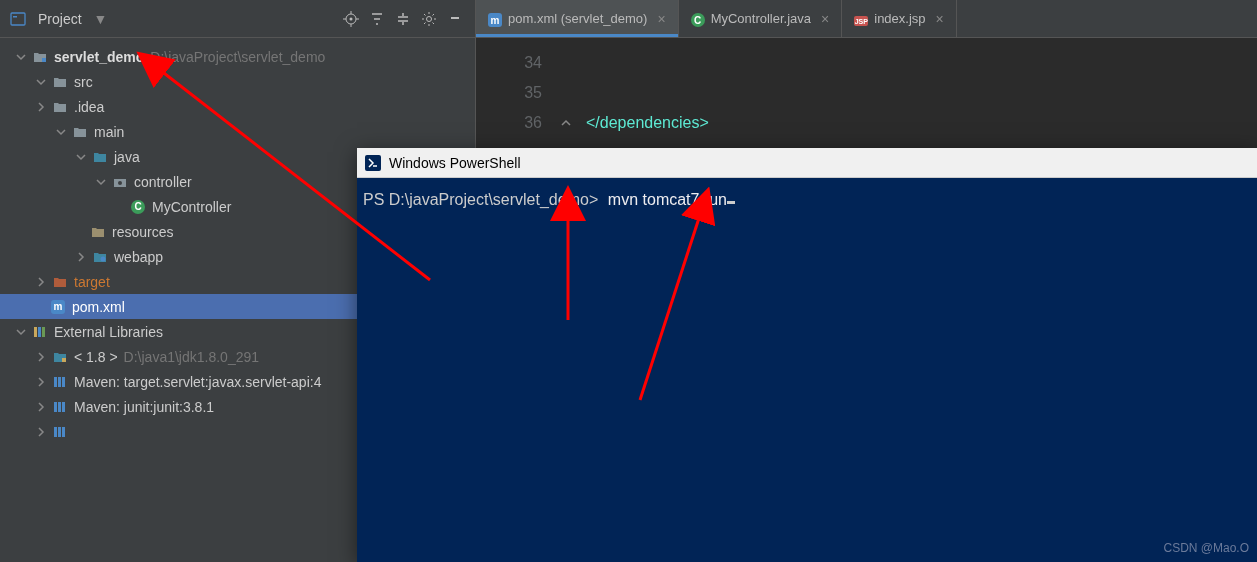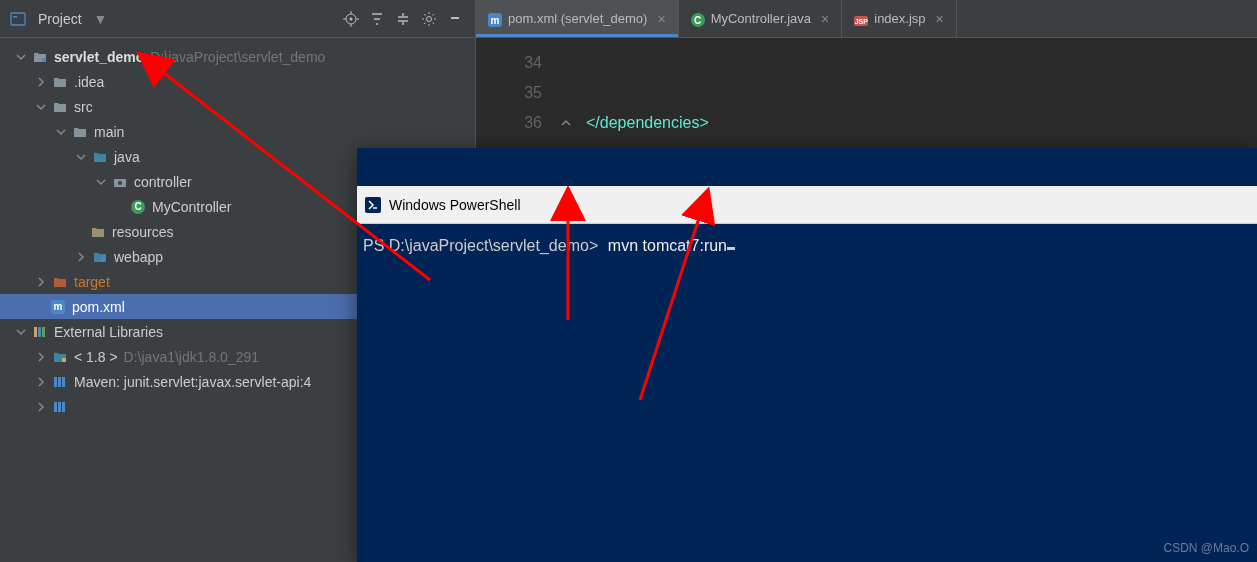--- a/index.html
+++ b/index.html
@@ -60,22 +60,22 @@
     .code-body { flex:1; padding:10px 10px; line-height:30px; }
     .tag-close { color:#5eead4; }
     
     
     .ps-window {
       position:absolute; left:357px; top:148px; right:0; height:414px;
       background:#012456; box-shadow:0 4px 20px rgba(0,0,0,0.5);
       display:flex; flex-direction:column;
     }
     .ps-titlebar {
-      height:38px; background:#f0f0f0; display:flex; align-items:center; gap:8px;
-      padding:0 8px; border-bottom:1px solid #ccc;margin-top:38px;
+      height:30px; background:#f0f0f0; display:flex; align-items:center; gap:8px;
+      padding:0 8px; border-bottom:1px solid #ccc;
     }
     .ps-icon { width:16px; height:16px; background:#012456; display:inline-flex; align-items:center; justify-content:center; border-radius:2px; }
     .ps-title { color:#000; font-size:14px; flex:1; }
     .ps-body {
       flex:1; padding:12px 6px; font-family:'NSimSun','Consolas', monospace; font-size:16px;
       color:#eeedf0; line-height:20px; position:relative;
     }
     .ps-prompt { color:#ccc; }
     .ps-cmd { color:#eeedf0; }
     .cursor { display:inline-block; width:8px; height:3px; background:#ccc; vertical-align:baseline; margin-bottom:1px;}
@@ -153,43 +153,43 @@
               <rect x="9" y="8" width="4" height="4" fill="#4a88c7"></rect>
             </svg>
           </span>
         <span class="tree-label bold">servlet_demo</span>
         <span class="tree-hint">D:\javaProject\servlet_demo</span>
       </div>
       <div class="tree-row">
         <span class="indent" style="width:34px"></span>
         <span class="arrow">
             <svg viewBox="0 0 10 10">
-              <path d="M3 1l4 4-4 4" fill="none" stroke="currentColor" stroke-width="1.5"></path>
+              <path d="M1 3l4 4 4-4" fill="none" stroke="currentColor" stroke-width="1.5"></path>
             </svg>
           </span>
         <span class="tree-icon folder-icon">
             <svg viewBox="0 0 14 14">
               <path d="M1 3h4l1 1h7v8H1z" fill="#87939a"></path>
             </svg>
           </span>
+        <span class="tree-label">src</span>
+      </div>
+      <div class="tree-row">
+        <span class="indent" style="width:34px"></span>
+        <span class="arrow">
+            <svg viewBox="0 0 10 10">
+              <path d="M3 1l4 4-4 4" fill="none" stroke="currentColor" stroke-width="1.5"></path>
+            </svg>
+          </span>
+        <span class="tree-icon folder-icon">
+            <svg viewBox="0 0 14 14">
+              <path d="M1 3h4l1 1h7v8H1z" fill="#87939a"></path>
+            </svg>
+          </span>
         <span class="tree-label">.idea</span>
-      </div>
-      <div class="tree-row">
-        <span class="indent" style="width:34px"></span>
-        <span class="arrow">
-            <svg viewBox="0 0 10 10">
-              <path d="M1 3l4 4 4-4" fill="none" stroke="currentColor" stroke-width="1.5"></path>
-            </svg>
-          </span>
-        <span class="tree-icon folder-icon">
-            <svg viewBox="0 0 14 14">
-              <path d="M1 3h4l1 1h7v8H1z" fill="#87939a"></path>
-            </svg>
-          </span>
-        <span class="tree-label">src</span>
       </div>
       <div class="tree-row">
         <span class="indent" style="width:54px"></span>
         <span class="arrow">
             <svg viewBox="0 0 10 10">
               <path d="M1 3l4 4 4-4" fill="none" stroke="currentColor" stroke-width="1.5"></path>
             </svg>
           </span>
         <span class="tree-icon folder-icon">
             <svg viewBox="0 0 14 14">
@@ -318,21 +318,37 @@
               <path d="M3 1l4 4-4 4" fill="none" stroke="currentColor" stroke-width="1.5"></path>
             </svg>
           </span>
         <span class="tree-icon lib-icon">
             <svg viewBox="0 0 14 14">
               <rect x="1" y="2" width="3" height="10" fill="#4a88c7"></rect>
               <rect x="5" y="2" width="3" height="10" fill="#4a88c7"></rect>
               <rect x="9" y="2" width="3" height="10" fill="#4a88c7"></rect>
             </svg>
           </span>
-        <span class="tree-label">Maven: junit.servlet:javax.servlet-api:4</span>
+        <span class="tree-label">Maven: target.servlet:javax.servlet-api:4</span>
+      </div>
+      <div class="tree-row">
+        <span class="indent" style="width:34px"></span>
+        <span class="arrow">
+            <svg viewBox="0 0 10 10">
+              <path d="M3 1l4 4-4 4" fill="none" stroke="currentColor" stroke-width="1.5"></path>
+            </svg>
+          </span>
+        <span class="tree-icon lib-icon">
+            <svg viewBox="0 0 14 14">
+              <rect x="1" y="2" width="3" height="10" fill="#4a88c7"></rect>
+              <rect x="5" y="2" width="3" height="10" fill="#4a88c7"></rect>
+              <rect x="9" y="2" width="3" height="10" fill="#4a88c7"></rect>
+            </svg>
+          </span>
+        <span class="tree-label">Maven: junit:junit:3.8.1</span>
       </div>
       <div class="tree-row">
         <span class="indent" style="width:34px"></span>
         <span class="arrow">
             <svg viewBox="0 0 10 10">
               <path d="M3 1l4 4-4 4" fill="none" stroke="currentColor" stroke-width="1.5"></path>
             </svg>
           </span>
         <span class="tree-icon lib-icon">
             <svg viewBox="0 0 14 14">

